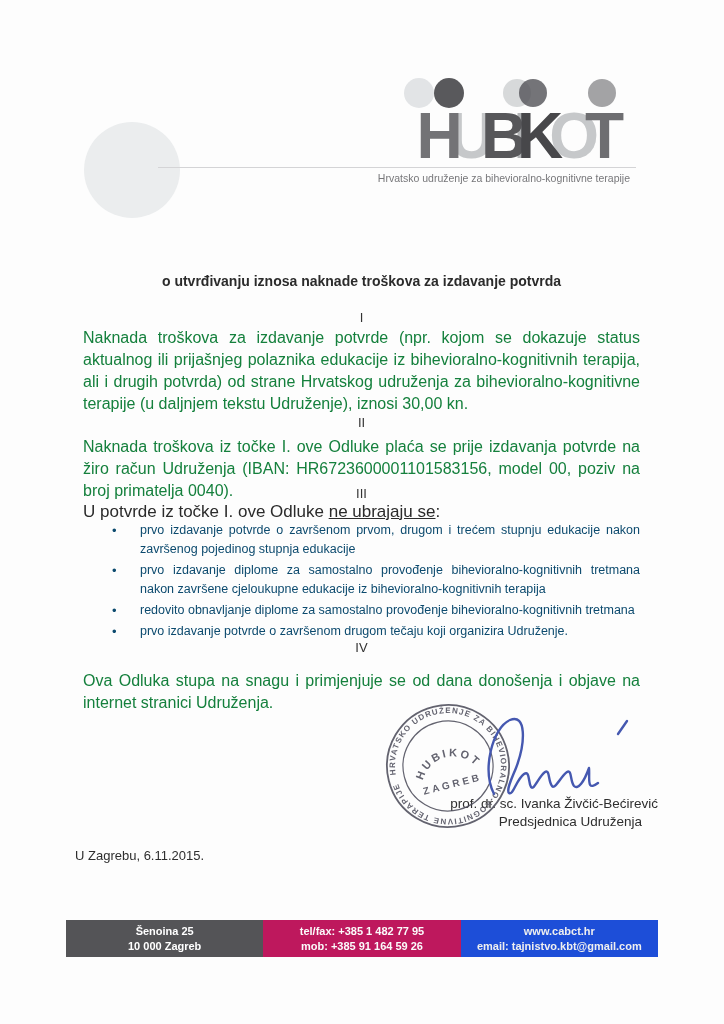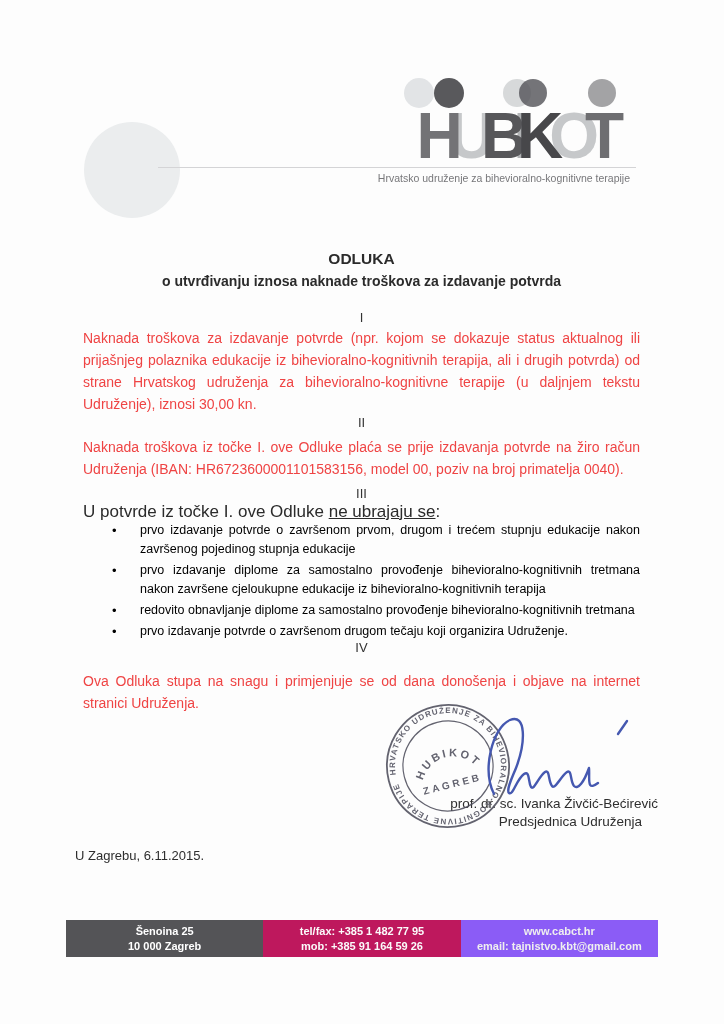--- a/index.html
+++ b/index.html
@@ -27,45 +27,45 @@
   .l5{color:#47474a;} .l6{color:#c6c8ca;} .l7{color:#6e6e71;}
 
   .logo-rule { position:absolute; top:167px; left:158px; right:88px; height:1px; background:#d4d4d6; }
   .logo-tagline { position:absolute; top:172px; right:94px; font-size:10.5px; color:#77777a; }
 
   
   .abs { position:absolute; left:83px; right:84px; }
   .doc-title { top:250px; text-align:center; font-weight:700; font-size:15.5px; }
   .doc-subtitle { top:273px; text-align:center; font-weight:700; font-size:14px; }
   .numeral { text-align:center; font-size:13px; color:#333; }
-  .para { text-align:justify; font-size:14px; line-height:22px; color:#ef4444; }
+  .para { text-align:justify; font-size:16px; line-height:22px; color:#15803d; }
   .n1 { top:310px; } .p1 { top:327px; }
   .n2 { top:415px; } .p2 { top:436px; }
   .n3 { top:486px; } .p3-intro { top:502px; font-size:17px; }
   .p3-intro .ul { text-decoration:underline; }
   .bullets { top:521px; margin:0; padding:0 0 0 57px; list-style:none; }
-  .bullets li { position:relative; text-align:justify; font-size:12.5px; line-height:19px; margin-bottom:2px; color:#000000; }
+  .bullets li { position:relative; text-align:justify; font-size:12.5px; line-height:19px; margin-bottom:2px; color:#0c4a6e; }
   .bullets li::before { content:"\2022"; position:absolute; left:-28px; top:0; font-size:13px; }
   .n4 { top:640px; } .p4 { top:670px; }
 
   
   .stamp { position:absolute; left:383px; top:701px; width:130px; height:130px; opacity:.88; }
   .signature-svg { position:absolute; left:478px; top:712px; width:168px; height:92px; }
   .sig-block { position:absolute; left:250px; right:66px; top:796px; text-align:right; }
   .sig-name { font-size:13.5px; color:#2e2e2e; }
   .sig-role { font-size:13.5px; color:#2e2e2e; margin-top:3px; padding-right:16px; }
   .date-line { position:absolute; left:75px; top:848px; font-size:13px; color:#2e2e2e; }
 
   
   .footer { position:absolute; left:66px; right:66px; top:920px; height:37px; display:flex; }
   .footer .block { flex:1; display:flex; flex-direction:column; justify-content:center; align-items:center;
     font-size:11px; font-weight:700; line-height:15px; }
   .f-address { background:#545457; color:#ffffff; }
   .f-phone   { background:#be185d; color:#fbfbfb; }
-  .f-web     { background:#8b5cf6; color:#efefef; }
+  .f-web     { background:#1d4ed8; color:#efefef; }
 </style>
 </head>
 <body>
 
 <div class="page">
 
   <div class="watermark-circle"></div>
   <div class="logo-dots">
     <div class="dot dot-1"></div>
     <div class="dot dot-2"></div>
@@ -79,21 +79,20 @@
     <span class="l2 lt-light">U</span>
     <span class="l3 lt-dark">B</span>
     <span class="l4 lt-light">I</span>
     <span class="l5 lt-dark">K</span>
     <span class="l6 lt-light">O</span>
     <span class="l7 lt-dark">T</span>
   </div>
   <div class="logo-rule"></div>
   <div class="logo-tagline">Hrvatsko udruženje za bihevioralno-kognitivne terapije</div>
 
-  <div class="abs doc-title">ODLUKA</div>
   <div class="abs doc-subtitle">o utvrđivanju iznosa naknade troškova za izdavanje potvrda</div>
 
   <div class="abs numeral n1">I</div>
   <div class="abs para p1">Naknada troškova za izdavanje potvrde (npr. kojom se dokazuje status aktualnog ili prijašnjeg polaznika edukacije iz bihevioralno-kognitivnih terapija, ali i drugih potvrda) od strane Hrvatskog udruženja za bihevioralno-kognitivne terapije (u daljnjem tekstu Udruženje), iznosi 30,00 kn.</div>
 
   <div class="abs numeral n2">II</div>
   <div class="abs para p2">Naknada troškova iz točke I. ove Odluke plaća se prije izdavanja potvrde na žiro račun Udruženja (IBAN: HR6723600001101583156, model 00, poziv na broj primatelja 0040).</div>
 
   <div class="abs numeral n3">III</div>
   <div class="abs p3-intro"><span>U potvrde iz točke I. ove Odluke </span><span class="ul">ne ubrajaju se</span><span>:</span></div>

